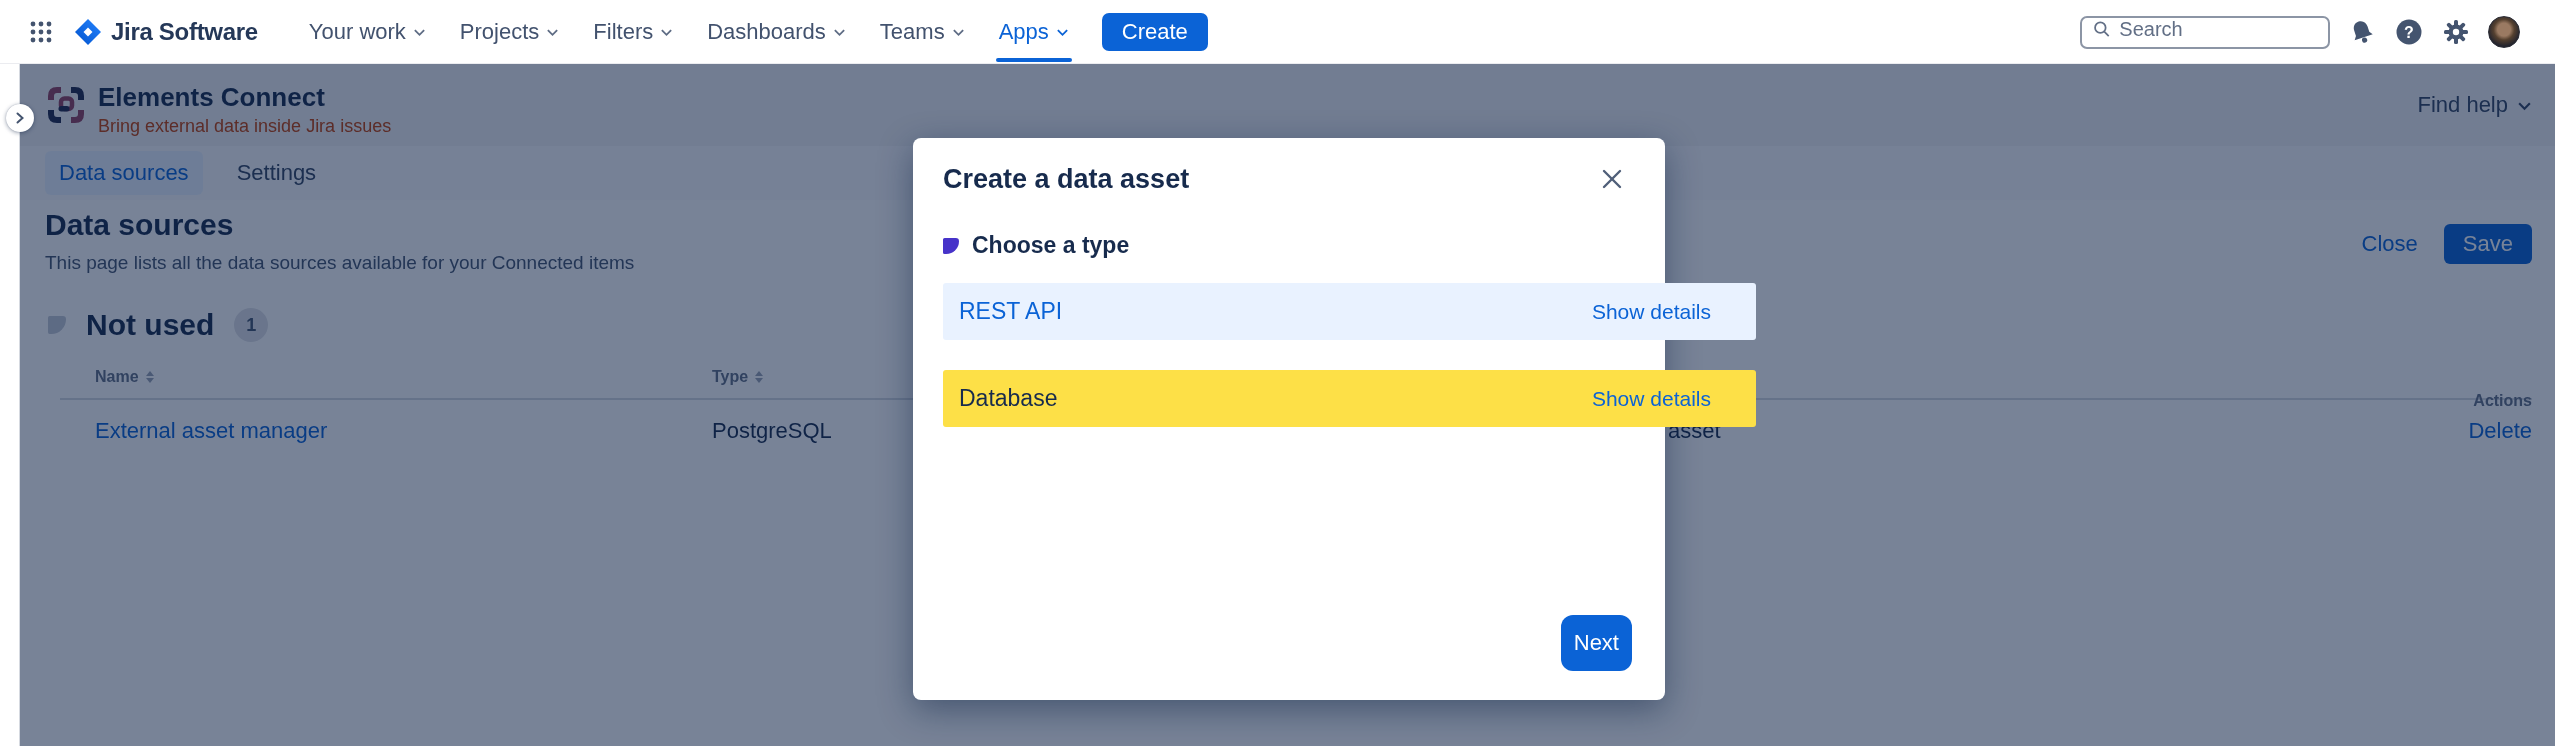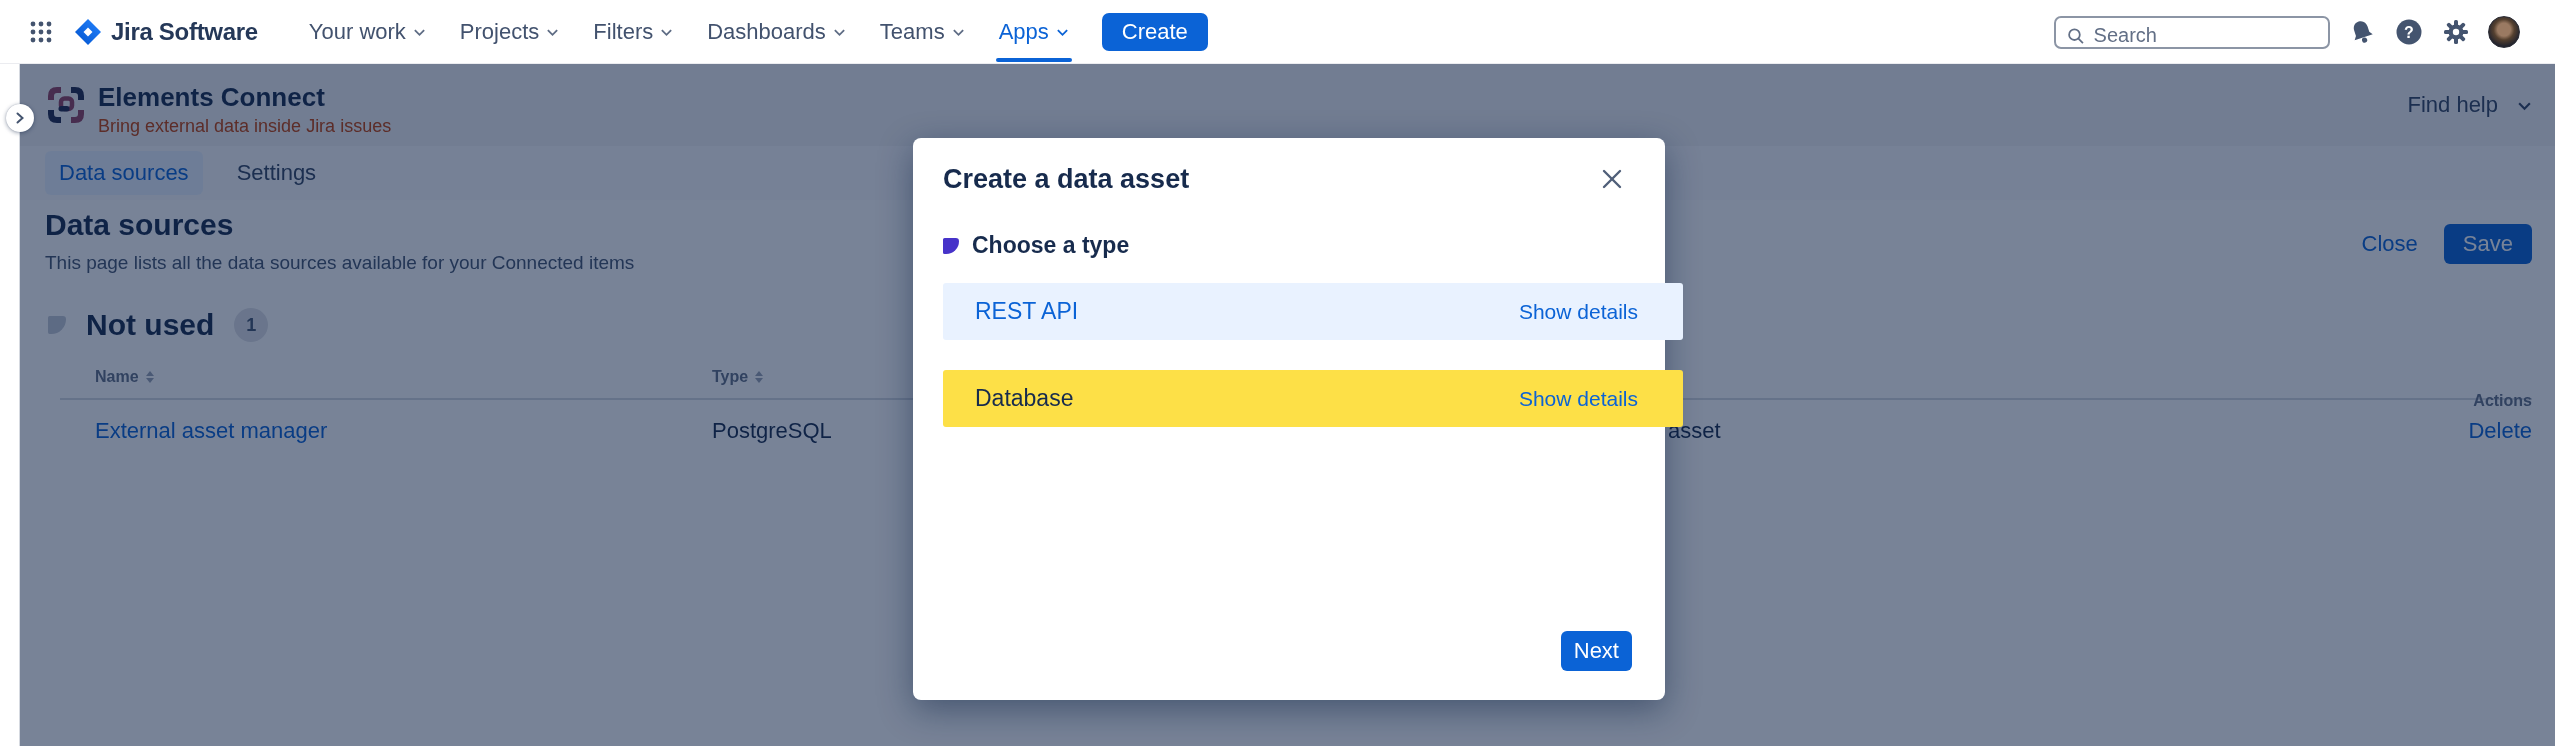--- a/index.html
+++ b/index.html
@@ -17,41 +17,41 @@
   .menu { display:flex; align-items:center; margin-left:34px; height:64px; }
   .nav-item { position:relative; height:64px; display:flex; align-items:center; gap:7px; padding:0 17px;
               font-size:22px; color:#42526E; cursor:pointer; }
   .nav-item svg { stroke:#5E6C84; }
   .nav-item.active { color:#0B63D6; font-weight:500; }
   .nav-item.active svg { stroke:#0B63D6; }
   .nav-underline { position:absolute; left:14px; right:14px; bottom:2px; height:4px; background:#0B63D6; border-radius:2px; }
   .create-btn { margin-left:16px; height:38px; padding:0 20px; background:#0B63D6; color:#fff; border:none;
                 border-radius:7px; font-size:22px; font-weight:500; font-family:inherit; cursor:pointer; }
   .nav-right { position:absolute; right:0; top:0; height:64px; display:flex; align-items:center; gap:17px; padding-right:35px; }
-  .searchbox { display:flex; align-items:flex-end; width:276px; height:33px; border:2px solid #8C95A5; border-radius:7px;
+  .searchbox { display:flex; align-items:flex-start; width:250px; height:33px; border:2px solid #8C95A5; border-radius:7px;
                background:#fff; padding:0 10px; gap:8px; }
   .searchbox input { border:none; outline:none; width:100%; font-size:20px; color:#172B4D; font-family:inherit; background:transparent; }
   .searchbox input::placeholder { color:#626F86; }
   .navicon { width:30px; height:30px; display:flex; align-items:center; justify-content:center; cursor:pointer; }
   .avatar { width:32px; height:32px; border-radius:50%; cursor:pointer;
             background:radial-gradient(circle at 50% 42%, #9a7a62 0 28%, #54402f 45%, #23242e 72%); border:1px solid #2b2d36; }
 
   
   .leftstrip { position:absolute; left:0; top:64px; width:20px; height:682px; background:#fff;
                border-right:1px solid #D5D9E0; z-index:5; }
   .expand-btn { position:absolute; left:6px; top:104px; width:28px; height:28px; border-radius:50%; background:#fff;
                 box-shadow:0 1px 4px rgba(9,30,66,.4), 0 0 1px rgba(9,30,66,.3); z-index:30; display:flex;
                 align-items:center; justify-content:center; cursor:pointer; }
 
   
   .appbar { position:absolute; left:20px; top:64px; width:2535px; height:82px; background:#F1F2F4; }
   .ec-logo { position:absolute; left:28px; top:23px; width:36px; height:36px; }
   .ec-title { position:absolute; left:78px; top:18px; font-size:26px; font-weight:700; color:#172B4D; }
   .ec-subtitle { position:absolute; left:78px; top:52px; font-size:18px; color:#c2410c; }
-  .find-help { position:absolute; right:23px; top:0; height:82px; display:flex; align-items:center; gap:19px;
+  .find-help { position:absolute; right:23px; top:0; height:82px; display:flex; align-items:center; gap:9px;
                font-size:22px; color:#344563; cursor:pointer; }
 
   .tabsrow { position:absolute; left:20px; top:146px; width:2535px; height:54px; background:#FAFBFC;
              display:flex; align-items:center; padding-left:25px; gap:20px; }
   .tab { font-size:22px; color:#344563; padding:9px 14px; border-radius:6px; cursor:pointer; }
   .tab.active { color:#0B63D6; background:#E9F2FF; font-weight:500; }
 
   .pagehead { position:absolute; left:20px; top:200px; width:2535px; height:92px; background:#fff; }
   .page-title { position:absolute; left:25px; top:8px; font-size:30px; font-weight:700; color:#172B4D; }
   .page-desc { position:absolute; left:25px; top:52px; font-size:19px; color:#44546F; }
@@ -86,29 +86,29 @@
   .blanket { position:absolute; left:20px; top:64px; width:2535px; height:682px;
              background:rgba(9,30,66,0.55); z-index:25; }
   .modal { position:absolute; left:913px; top:138px; width:752px; height:562px; background:#fff; border-radius:8px;
            box-shadow:0 10px 34px rgba(9,30,66,.45); z-index:35; }
   .modal-title { position:absolute; left:30px; top:26px; font-size:27px; font-weight:700; color:#172B4D; }
   .modal-close { position:absolute; right:36px; top:24px; width:34px; height:34px; display:flex; align-items:center;
                  justify-content:center; cursor:pointer; border-radius:4px; }
   .step-row { position:absolute; left:30px; top:94px; display:flex; align-items:center; gap:13px; }
   .marker.indigo { width:16px; height:16px; background:#4733C9; }
   .step-label { font-size:23px; font-weight:700; color:#172B4D; }
-  .option { position:absolute; left:30px; width:740px; height:57px; border-radius:3px; display:flex;
-            align-items:center; justify-content:space-between; padding:0 45px 0 32px; cursor:pointer; }
+  .option { position:absolute; left:30px; width:813px; height:57px; border-radius:3px; display:flex;
+            align-items:center; justify-content:space-between; padding:0 45px 0 16px; cursor:pointer; }
   .option.selected { top:145px; background:#E9F2FF; }
   .option.neutral  { top:232px; background:#fde047; }
   .option-label { font-size:23px; color:#172B4D; }
   .option.selected .option-label { color:#0B63D6; font-weight:500; }
   .details-link { font-size:21px; color:#0B63D6; cursor:pointer; }
-  .next-btn { position:absolute; right:33px; bottom:29px; height:40px; padding:0 13px; background:#0B63D6; color:#fff;
-              border:none; border-radius:6px; font-size:22px; font-weight:500; font-family:inherit; cursor:pointer; }
+  .next-btn { position:absolute; right:33px; bottom:29px; height:56px; padding:0 13px; background:#0B63D6; color:#fff;
+              border:none; border-radius:12px; font-size:22px; font-weight:500; font-family:inherit; cursor:pointer; }
 </style>
 </head>
 <body>
 
 <div class="page">
 
   <header class="topnav">
     <div class="nav-left">
       <span class="appswitcher">
         <svg width="24" height="24" viewBox="0 0 24 24" fill="#44546F">

